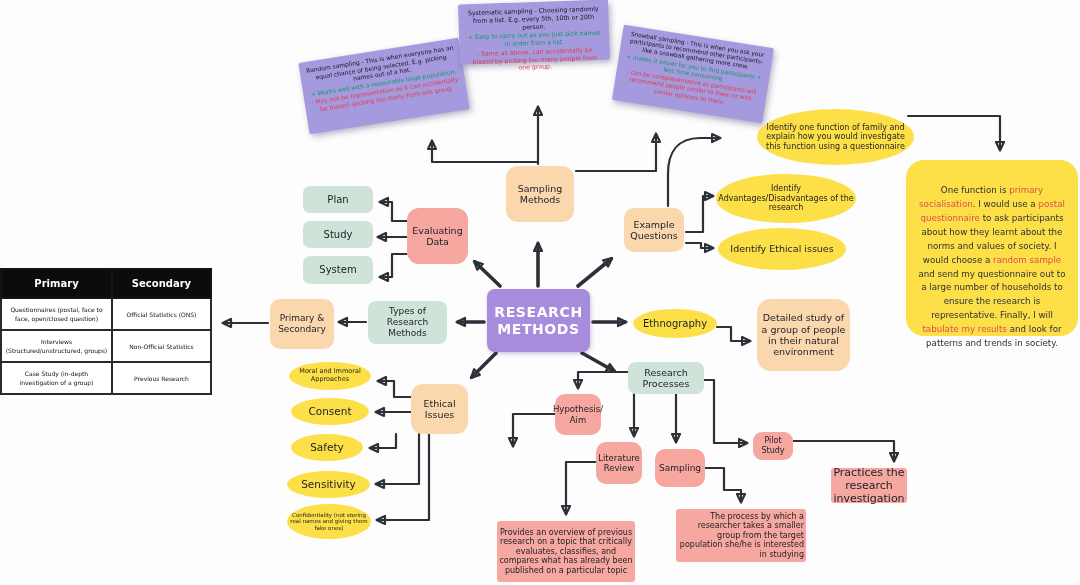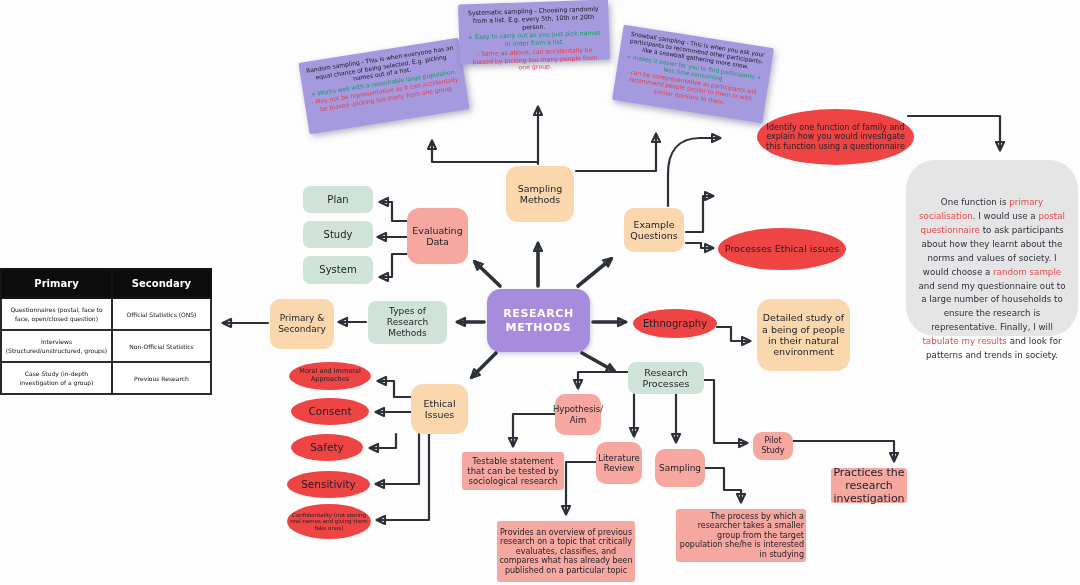--- a/index.html
+++ b/index.html
@@ -7,34 +7,34 @@
           font-family:"DejaVu Sans",sans-serif;}
   svg.connectors{position:absolute;left:0;top:0;width:1080px;height:585px;pointer-events:none;}
   svg.connectors path{fill:none;stroke:#2b3137;stroke-width:2.2;stroke-linecap:round;stroke-linejoin:round;}
   svg.connectors path.thick{stroke-width:3.6;}
 
   .node{position:absolute;display:flex;align-items:center;justify-content:center;
         box-sizing:border-box;text-align:center;line-height:1.2;color:#1c1f26;padding:2px;}
   .peach{background:#fbd7ae;}
   .pink{background:#f5a7a0;}
   .green{background:#cfe3d9;}
-  .lav{background:#ef4444;border-radius:50%;}
+  .lav{background:#fde047;border-radius:50%;}
   .purplebox{background:#a78bdc;color:#ffffff;font-weight:bold;letter-spacing:.6px;
              box-shadow:1px 2px 4px rgba(60,50,120,.25);}
 
   .note{position:absolute;background:#a69ade;box-sizing:border-box;padding:5px 6px;
         text-align:center;border-radius:2px;box-shadow:2px 3px 6px rgba(40,40,90,.35);
         line-height:1.25;}
   .line{display:block;margin-bottom:1px;}
   .seg-dark{color:#15161d;}
   .seg-green{color:#0a9e63;}
   .seg-red{color:#e63946;}
 
-  .answer{position:absolute;box-sizing:border-box;background:#e5e5e5;border-radius:29px;
-          padding:36px 12px;text-align:center;font-size:8.7px;line-height:1.6;color:#2a2f3a;}
+  .answer{position:absolute;box-sizing:border-box;background:#fde047;border-radius:18px;
+          padding:24px 12px;text-align:center;font-size:8.7px;line-height:1.6;color:#2a2f3a;}
   .answer .seg-dark{color:#2a2f3a;}
   .answer .seg-red{color:#e04b50;}
 
   table.cmp{position:absolute;left:0;top:268px;width:212px;border-collapse:collapse;
             background:#ffffff;table-layout:fixed;}
   table.cmp th{background:#0c0c0c;color:#ffffff;font-size:10px;font-weight:bold;
                padding:8px 2px;border:2px solid #141414;}
   table.cmp td{border:2px solid #2a2a2a;font-size:6px;color:#111;text-align:center;
                padding:6px 3px;line-height:1.5;}
 </style>
@@ -124,50 +124,50 @@
       <span class="line seg-dark">Systematic sampling - Choosing randomly from a list. E.g. every 5th, 10th or 20th person.</span>
       <span class="line seg-green">+ Easy to carry out as you just pick names in order from a list.</span>
       <span class="line seg-red">- Same as above, can accidentally be biased by picking too many people from one group.</span>
     </div>
   <div class="note" style="left:617px;top:36px;width:152px;height:76px;font-size:5.8px;transform:rotate(9deg);">
       <span class="line seg-dark">Snowball sampling - This is when you ask your participants to recommend other participants- like a snowball gathering more snow.</span>
       <span class="line seg-green">+ makes it easier for you to find participants + less time consuming</span>
       <span class="line seg-red">- can be unrepresentative as participants will recommend people similar to them or with similar opinions to them.</span>
     </div>
 
-  <div class="node purplebox" style="left:487px;top:289px;width:103px;height:63px;border-radius:14px;font-size:11px;">RESEARCH METHODS</div>
+  <div class="node purplebox" style="left:487px;top:289px;width:103px;height:63px;border-radius:8px;font-size:14px;">RESEARCH METHODS</div>
 
   <div class="node peach" style="left:506px;top:166px;width:68px;height:56px;border-radius:12px;font-size:9.5px;">Sampling Methods</div>
   <div class="node pink" style="left:407px;top:208px;width:61px;height:56px;border-radius:12px;font-size:9.5px;">Evaluating Data</div>
   <div class="node green" style="left:303px;top:186px;width:70px;height:27px;border-radius:7px;font-size:10px;">Plan</div>
   <div class="node green" style="left:303px;top:221px;width:70px;height:27px;border-radius:7px;font-size:10px;">Study</div>
   <div class="node green" style="left:303px;top:256px;width:70px;height:28px;border-radius:7px;font-size:10px;">System</div>
   <div class="node green" style="left:368px;top:301px;width:79px;height:43px;border-radius:8px;font-size:9px;">Types of Research Methods</div>
   <div class="node peach" style="left:270px;top:299px;width:64px;height:50px;border-radius:10px;font-size:9px;">Primary &amp; Secondary</div>
   <div class="node peach" style="left:411px;top:384px;width:57px;height:50px;border-radius:12px;font-size:9.5px;">Ethical Issues</div>
   <div class="node peach" style="left:624px;top:208px;width:60px;height:44px;border-radius:10px;font-size:9.5px;">Example Questions</div>
   <div class="node lav" style="left:633px;top:309px;width:84px;height:29px;font-size:10px;">Ethnography</div>
   <div class="node green" style="left:628px;top:362px;width:76px;height:32px;border-radius:8px;font-size:9.5px;">Research Processes</div>
 
   <div class="node pink" style="left:555px;top:394px;width:46px;height:41px;border-radius:10px;font-size:8.5px;">Hypothesis/ Aim</div>
   <div class="node pink" style="left:596px;top:442px;width:46px;height:42px;border-radius:10px;font-size:8.5px;">Literature Review</div>
   <div class="node pink" style="left:655px;top:449px;width:50px;height:38px;border-radius:10px;font-size:9px;">Sampling</div>
   <div class="node pink" style="left:753px;top:432px;width:40px;height:28px;border-radius:9px;font-size:8px;">Pilot Study</div>
 
-  <div class="node pink" style="left:462px;top:452px;width:102px;height:38px;border-radius:3px;font-size:8.5px;">Testable statement that can be tested by sociological research</div>
   <div class="node pink" style="left:497px;top:521px;width:138px;height:61px;border-radius:3px;font-size:8px;">Provides an overview of previous research on a topic that critically evaluates, classifies, and compares what has already been published on a particular topic</div>
   <div class="node pink" style="left:676px;top:509px;width:130px;height:53px;border-radius:3px;font-size:8px;text-align:right;">The process by which a researcher takes a smaller group from the target population she/he is interested in studying</div>
   <div class="node pink" style="left:831px;top:468px;width:76px;height:35px;border-radius:3px;font-size:11px;">Practices the research investigation</div>
 
-  <div class="node peach" style="left:757px;top:299px;width:93px;height:72px;border-radius:14px;font-size:9.5px;">Detailed study of a being of people in their natural environment</div>
+  <div class="node peach" style="left:757px;top:299px;width:93px;height:72px;border-radius:14px;font-size:9.5px;">Detailed study of a group of people in their natural environment</div>
 
   <div class="node lav" style="left:289px;top:362px;width:82px;height:28px;font-size:6.5px;">Moral and Immoral Approaches</div>
   <div class="node lav" style="left:291px;top:398px;width:78px;height:27px;font-size:10.5px;">Consent</div>
   <div class="node lav" style="left:291px;top:434px;width:72px;height:27px;font-size:10.5px;">Safety</div>
   <div class="node lav" style="left:287px;top:471px;width:83px;height:27px;font-size:10.5px;">Sensitivity</div>
   <div class="node lav" style="left:287px;top:504px;width:84px;height:35px;font-size:5.5px;">Confidentiality (not storing real names and giving them fake ones)</div>
 
   <div class="node lav" style="left:757px;top:109px;width:157px;height:56px;font-size:8px;">Identify one function of family and explain how you would investigate this function using a questionnaire</div>
-  <div class="node lav" style="left:718px;top:228px;width:128px;height:42px;font-size:9.5px;">Processes Ethical issues</div>
+  <div class="node lav" style="left:716px;top:174px;width:140px;height:49px;font-size:8px;">Identify Advantages/Disadvantages of the research</div>
+  <div class="node lav" style="left:718px;top:228px;width:128px;height:42px;font-size:9.5px;">Identify Ethical issues</div>
 
   <div class="answer" style="left:906px;top:160px;width:172px;height:176px;"><span class="seg seg-dark">One function is </span><span class="seg seg-red">primary socialisation</span><span class="seg seg-dark">. I would use a </span><span class="seg seg-red">postal questionnaire</span><span class="seg seg-dark"> to ask participants about how they learnt about the norms and values of society. I would choose a </span><span class="seg seg-red">random sample</span><span class="seg seg-dark"> and send my questionnaire out to a large number of households to ensure the research is representative. Finally, I will </span><span class="seg seg-red">tabulate my results</span><span class="seg seg-dark"> and look for patterns and trends in society.</span></div>
 
 </div>
 
 </body></html>

